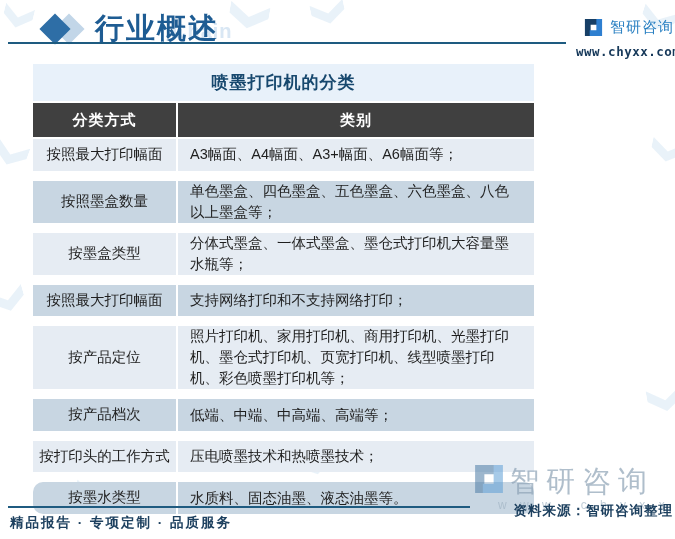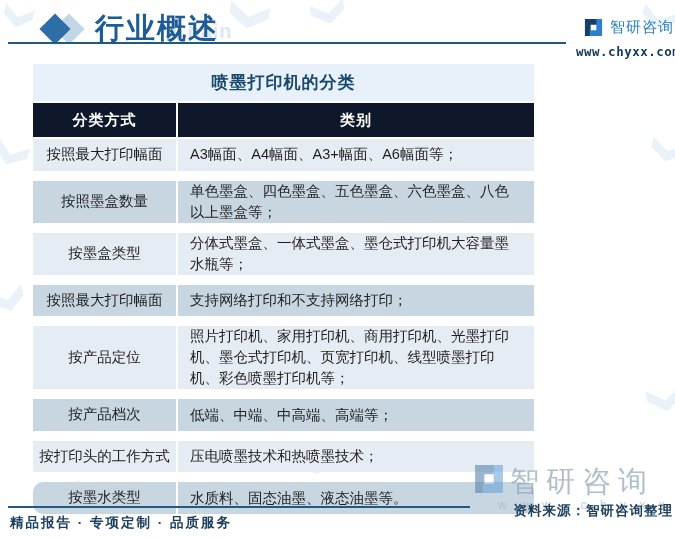--- a/index.html
+++ b/index.html
@@ -36,21 +36,21 @@
     font-family:"DejaVu Sans Mono","Liberation Mono",monospace;
     font-size:12.5px;font-weight:bold;color:#17395a;letter-spacing:0.5px;
   }
   
   .table-wrap{position:absolute;left:33px;top:64px;width:501px;z-index:3;}
   .table-title{
     height:37px;background:#e8f1fa;margin-bottom:2px;
     display:flex;align-items:center;justify-content:center;
     font-size:17px;font-weight:bold;color:#17486e;letter-spacing:1px;
   }
-  .thead{display:flex;background:#0f172a;margin-bottom:2px;height:34px;}
+  .thead{display:flex;background:#404040;margin-bottom:2px;height:34px;}
   .thead .cell{
     display:flex;align-items:center;justify-content:center;
     color:#ffffff;font-weight:bold;font-size:15px;letter-spacing:1px;
   }
   .cell-label{width:145px;flex:0 0 145px;border-right:2px solid #ffffff;box-sizing:border-box;}
   .cell-value{flex:1;}
   .trow{display:flex;margin-bottom:10px;}
   .trow:last-child{margin-bottom:0;border-radius:10px;}
   .trow:nth-child(odd){background:#e6ecf3;}
   .trow:nth-child(even){background:#c8d6e2;}

